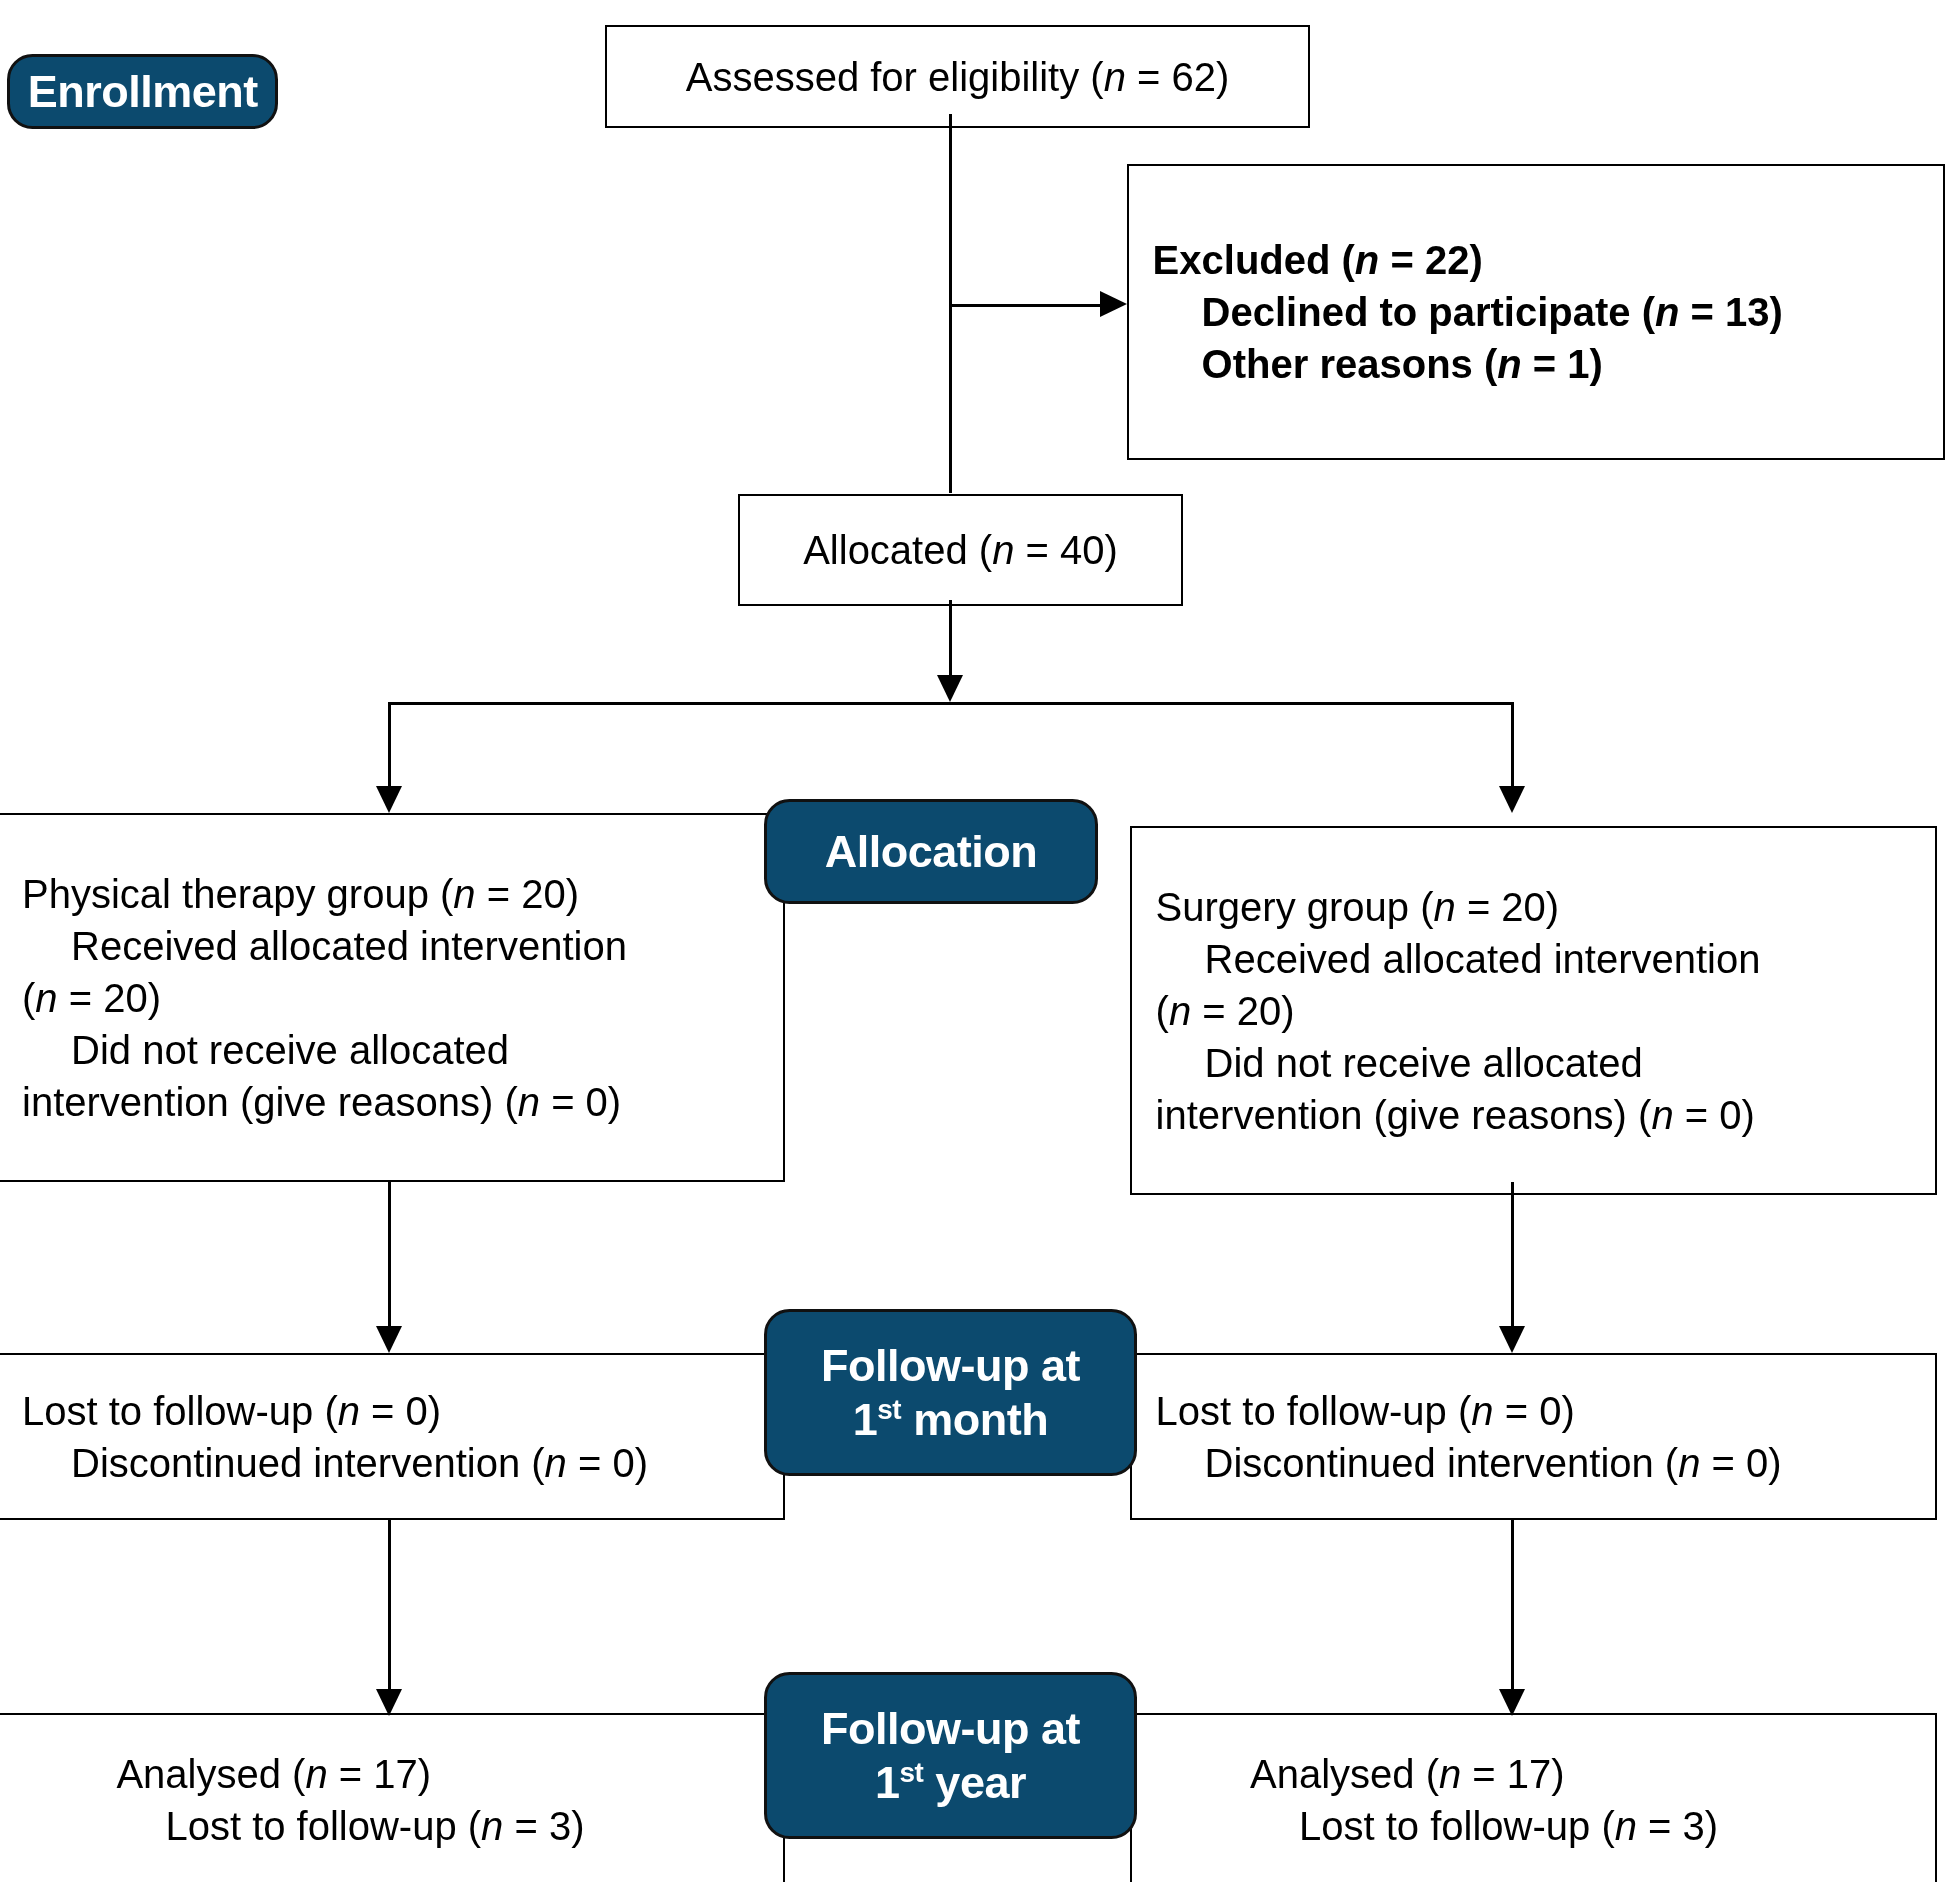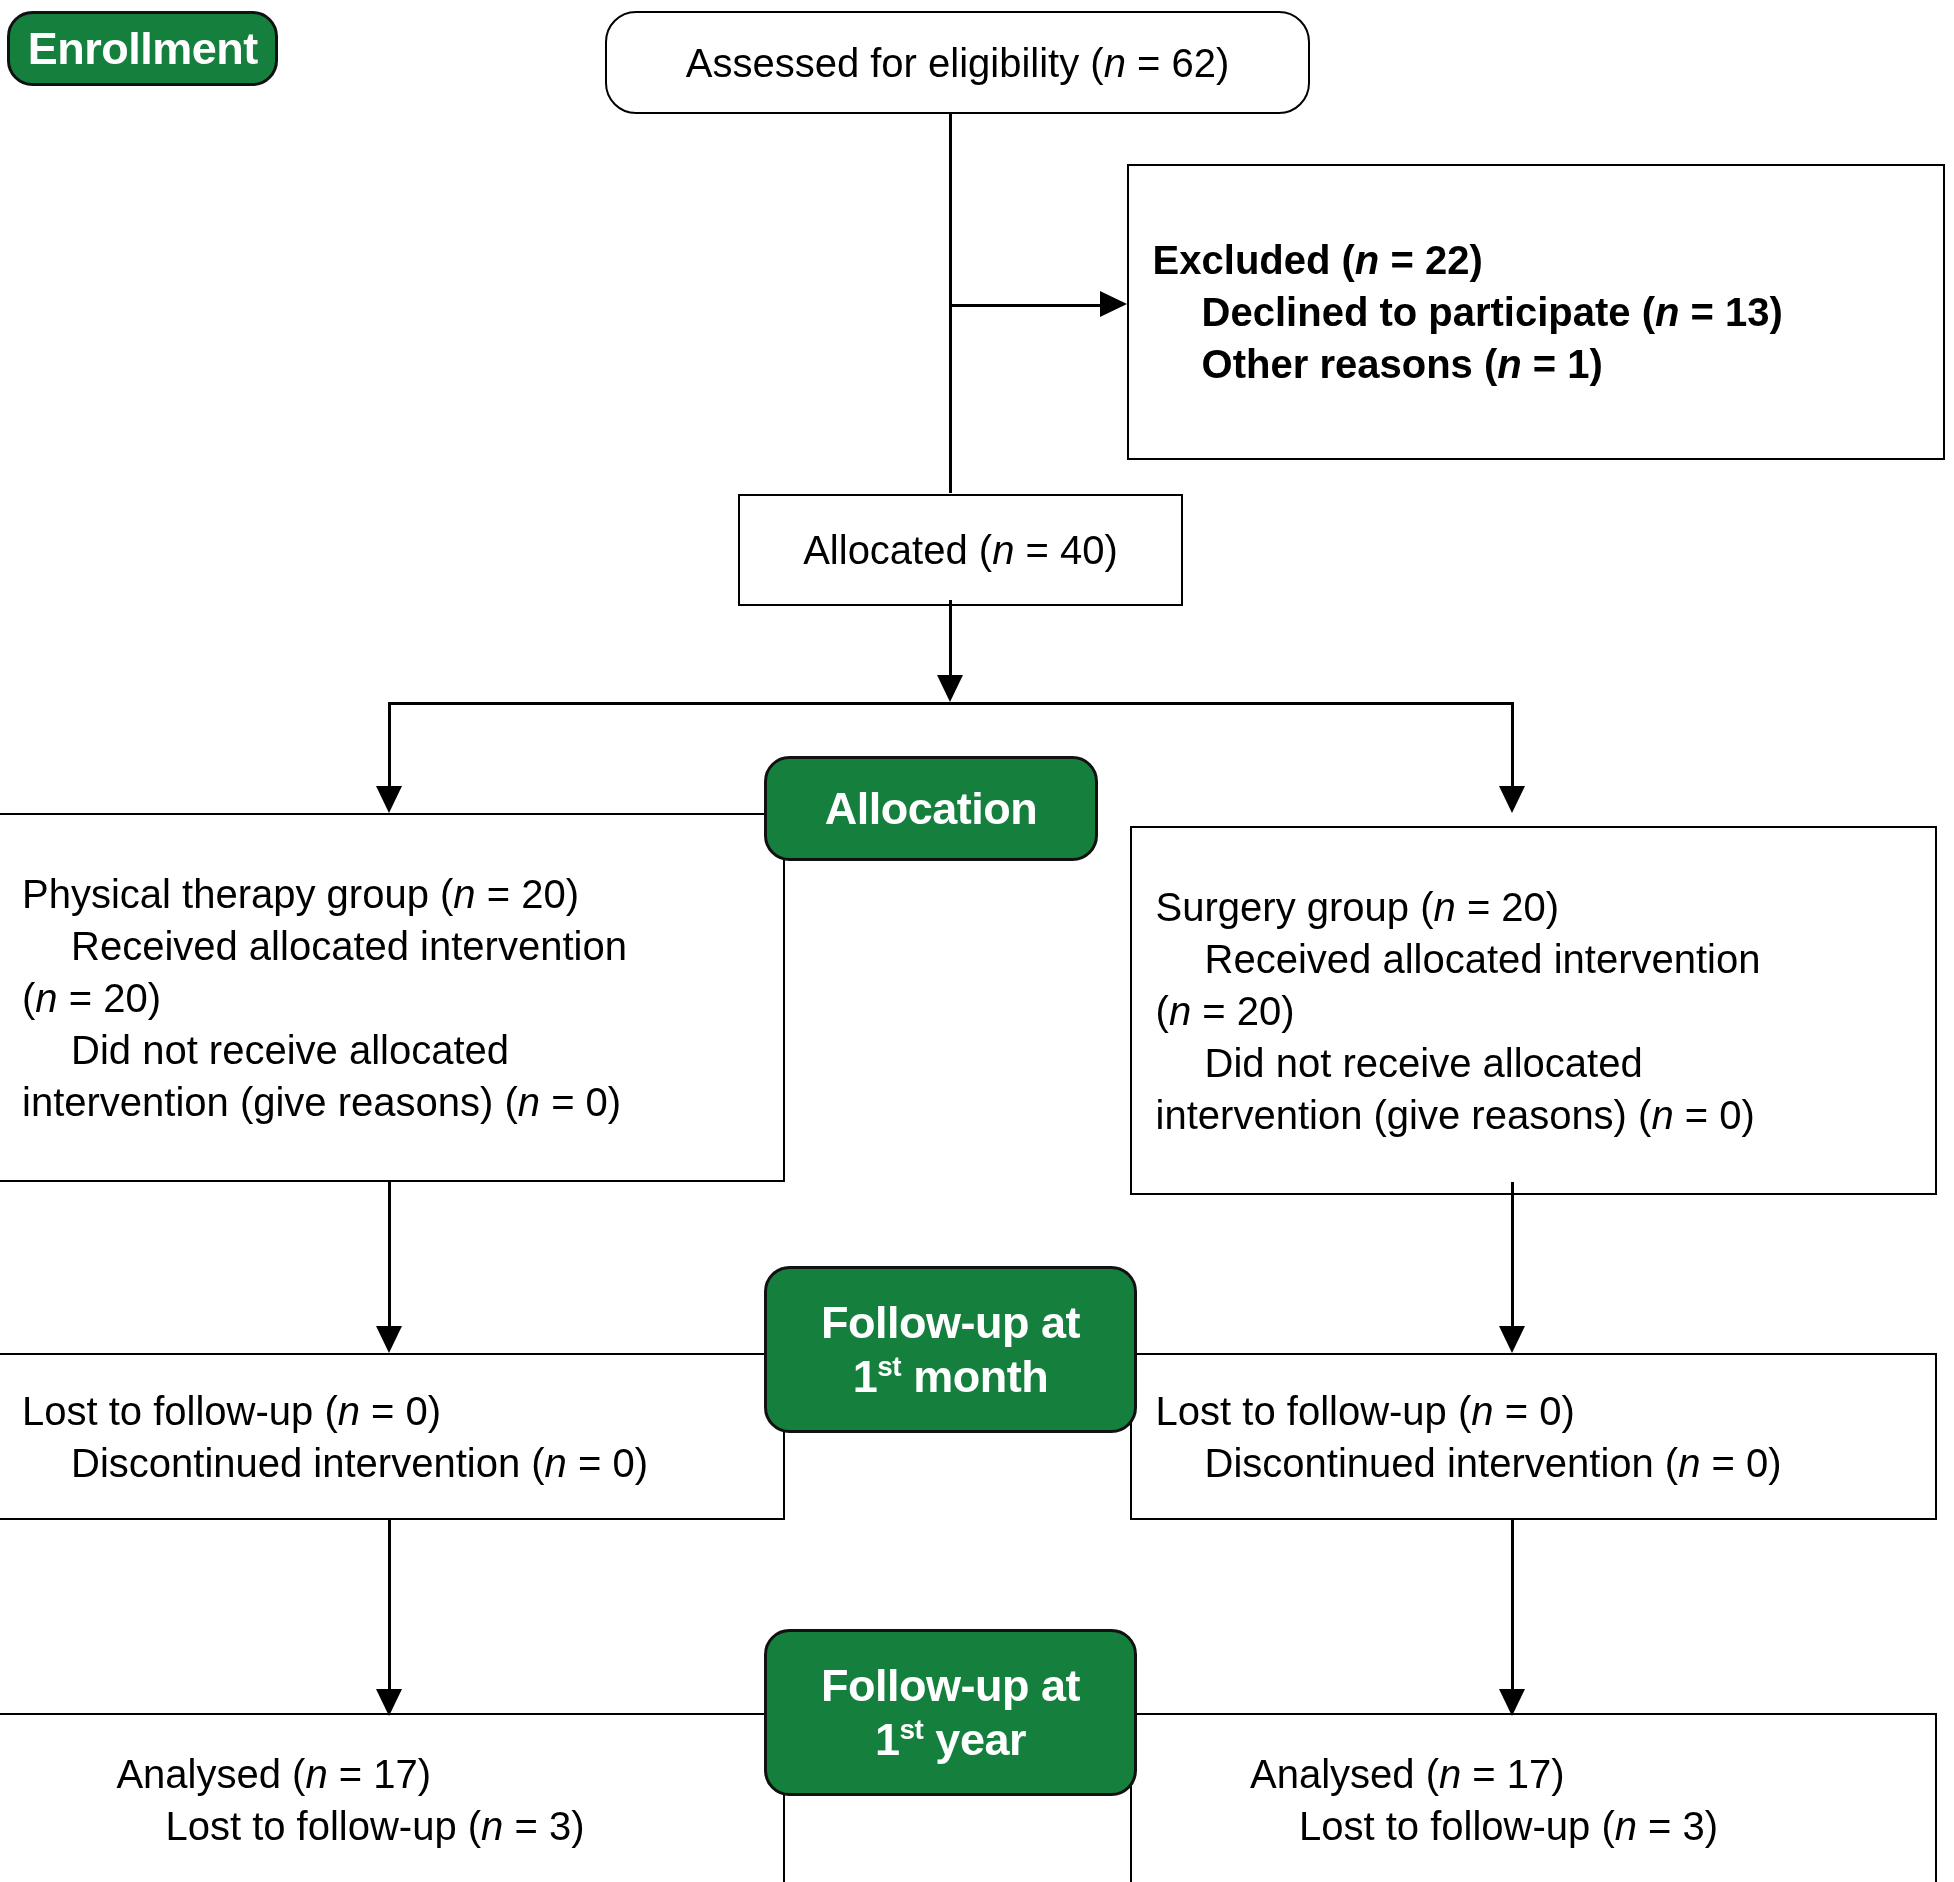--- a/index.html
+++ b/index.html
@@ -35,33 +35,34 @@
   .box.mid {
     display: flex;
     align-items: center;
   }
   .box.mid > .inner { width: 100%; }
 
   
   .badge {
     position: absolute;
     box-sizing: border-box;
-    background: #15803d;
+    background: #0c4a6e;
     border: 3.6px solid #111111;
     border-radius: 25.5px;
     color: #ffffff;
     font-weight: bold;
     font-size: 45px;
     line-height: 1.18;
     display: flex;
     align-items: center;
     justify-content: center;
     text-align: center;
     z-index: 6;
     letter-spacing: -0.5px;
+    margin-top: 43px;
   }
   .badge sup {
     font-size: 0.62em;
     vertical-align: super;
     line-height: 0;
   }
 
   
   .vline {
     position: absolute;
@@ -144,21 +145,21 @@
 
   <div class="vline" style="left:1511px; top:1182px; height:144px;"></div>
   <div class="arrow-down" style="left:1499px; top:1326px;"></div>
 
   <div class="vline" style="left:388px; top:1520px; height:169px;"></div>
   <div class="arrow-down" style="left:376px; top:1689px;"></div>
 
   <div class="vline" style="left:1511px; top:1520px; height:169px;"></div>
   <div class="arrow-down" style="left:1499px; top:1689px;"></div>
 
-  <div class="box mid center-text" style="left:605px; top:11px; width:705px; height:103px;border-radius:31px;">
+  <div class="box mid center-text" style="left:605px; top:25px; width:705px; height:103px;">
     <div class="inner">
       <div class="ln"><span>Assessed for eligibility (</span><i class="nv">n</i><span> = 62)</span></div>
     </div>
   </div>
 
   <div class="box mid" style="left:1127px; top:164px; width:818px; height:296px;font-weight:bold;">
     <div class="inner">
       <div class="ln"><span>Excluded (</span><i class="nv">n</i><span> = 22)</span></div>
       <div class="ln ind"><span>Declined to participate (</span><i class="nv">n</i><span> = 13)</span></div>
       <div class="ln ind"><span>Other reasons (</span><i class="nv">n</i><span> = 1)</span></div>

